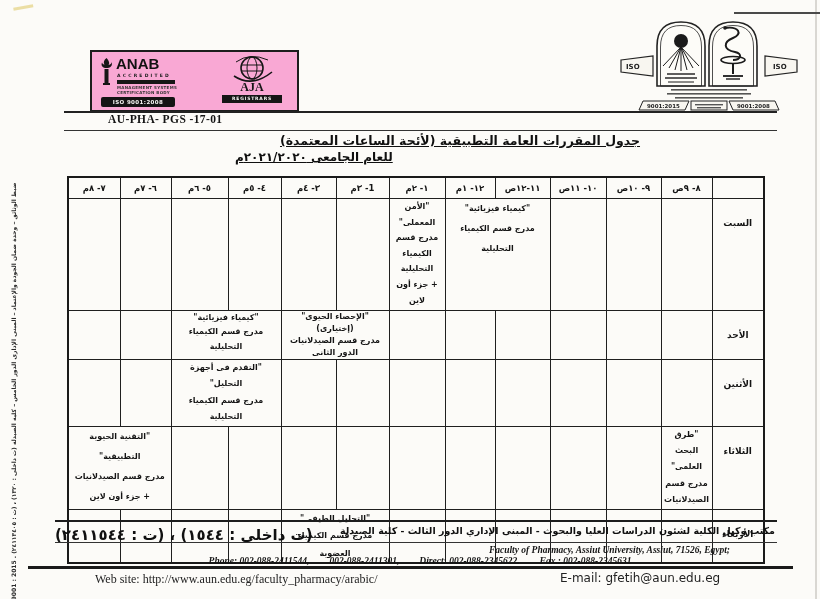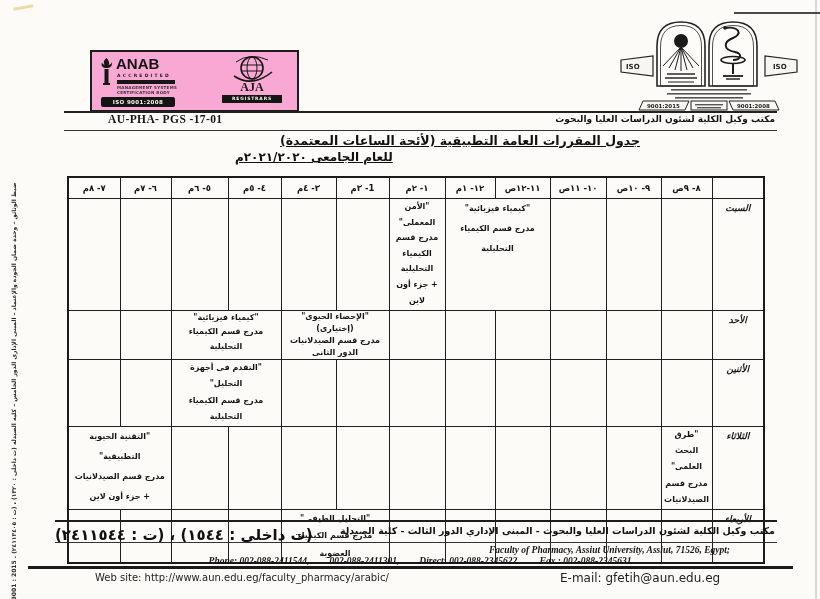--- a/index.html
+++ b/index.html
@@ -43,37 +43,37 @@
           text-decoration:underline;color:#101010;}
   .title2{left:235px;top:150px;width:450px;text-align:left;direction:rtl;font-weight:bold;font-size:12px;
           text-decoration:underline;color:#101010;}
 
   
   table.tt{position:absolute;left:67px;top:176px;border-collapse:collapse;direction:rtl;table-layout:fixed;
            border:2px solid #1a1a1a;background:transparent;}
   .tt th,.tt td{border:1.5px solid #1f1f1f;padding:0;text-align:center;overflow:hidden;}
   .tt th{height:20px;font-size:8.5px;font-weight:bold;vertical-align:middle;white-space:nowrap;}
   .tt td{vertical-align:top;}
-  .tt td.day{font-size:9px;font-weight:bold;padding-top:4px;font-style:italic;}
+  .tt td.day{font-size:9px;font-weight:bold;padding-top:19px;}
   .cls{padding-top:3px;font-size:8px;font-weight:bold;color:#141414;}
   .cls div{padding:0 1px;}
   .lh15{line-height:1.5}.lh18{line-height:1.8}.lh20{line-height:1.95}
   .lh21{line-height:2.05}.lh22{line-height:2.2}.lh25{line-height:2.5}
 
   
   .f-rule1{left:55px;top:520px;width:722px;height:2px;background:#1d1d1d;}
   .f-ar{right:45px;top:525px;direction:rtl;font-weight:bold;font-size:9.5px;color:#101010;}
   .f-ar-ph{left:55px;top:526px;direction:rtl;font-weight:bold;font-size:15px;color:#101010;}
   .f-rule2{left:55px;top:542px;width:722px;height:1px;background:#333;}
   .f-en1{left:110px;top:545px;width:620px;text-align:right;font-family:"Liberation Serif",serif;
          font-style:italic;font-weight:bold;font-size:9.5px;}
   .f-en2{left:110px;top:556px;width:620px;display:flex;justify-content:center;gap:20px;
          font-family:"Liberation Serif",serif;font-style:italic;font-weight:bold;font-size:9.5px;}
   .f-rule3{left:28px;top:566px;width:765px;height:3px;background:#1a1a1a;}
-  .f-web{left:95px;top:572px;font-size:10px;color:#222;}
+  .f-web{left:95px;top:572px;font-size:12px;color:#222;font-family:Liberation Serif, serif;}
   .f-mail{left:560px;top:571px;font-size:12px;color:#222;}
 </style>
 </head>
 <body>
 
 <div class="page">
 
   <div class="abs corner-mark"></div>
   <div class="abs edge-shade"></div>
   <div class="abs corner-line"></div>
@@ -147,21 +147,20 @@
     <text x="34" y="94" font-size="5.5" font-weight="bold" fill="#222" font-family="DejaVu Sans, sans-serif">9001:2015</text>
     <polygon points="162,87 116,87 120,96 166,96" fill="#f8f6f0" stroke="#222" stroke-width="1"></polygon>
     <text x="124" y="94" font-size="5.5" font-weight="bold" fill="#222" font-family="DejaVu Sans, sans-serif">9001:2008</text>
     <rect x="78" y="87" width="36" height="9" fill="#f8f6f0" stroke="#222" stroke-width="1"></rect>
     <rect x="82" y="90" width="28" height="1.4" fill="#555"></rect>
     <rect x="84" y="93" width="24" height="1.4" fill="#555"></rect>
   </svg>
 
   <div class="abs rule-a"></div>
   <div class="abs doc-code">AU-PHA- PGS -17-01</div>
-  <div class="abs office-line">مكتب وكيل الكلية لشئون الدراسات العليا والبحوث</div>
   <div class="abs rule-b"></div>
   <div class="abs title1">جدول المقررات العامة التطبيقية (لأئحة الساعات المعتمدة)</div>
   <div class="abs title2">للعام الجامعى ٢٠٢١/٢٠٢٠م</div>
 
   <table class="tt">
     <colgroup>
       <col style="width:52px">
         <col style="width:51px">
         <col style="width:55px">
         <col style="width:56px">

